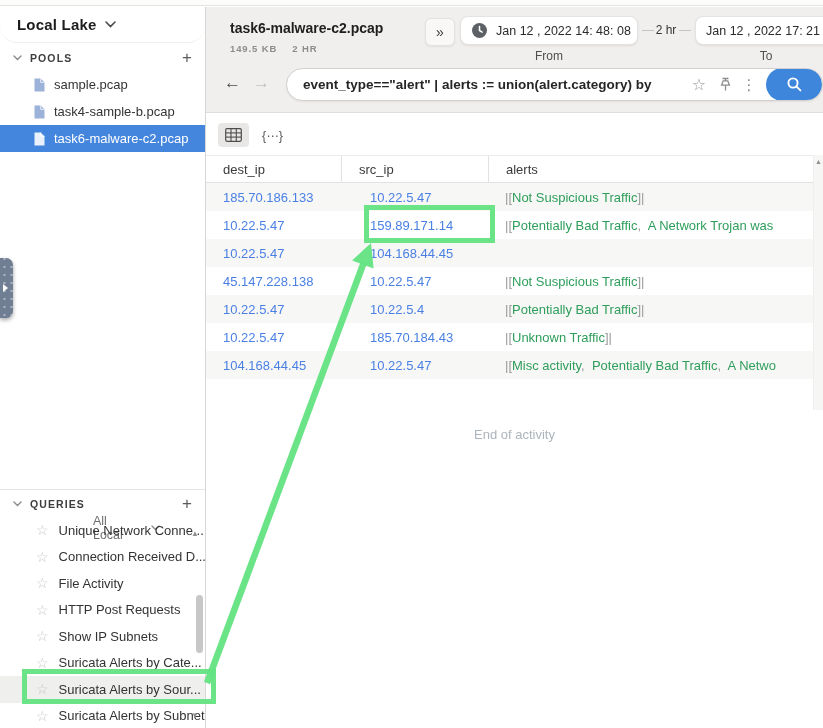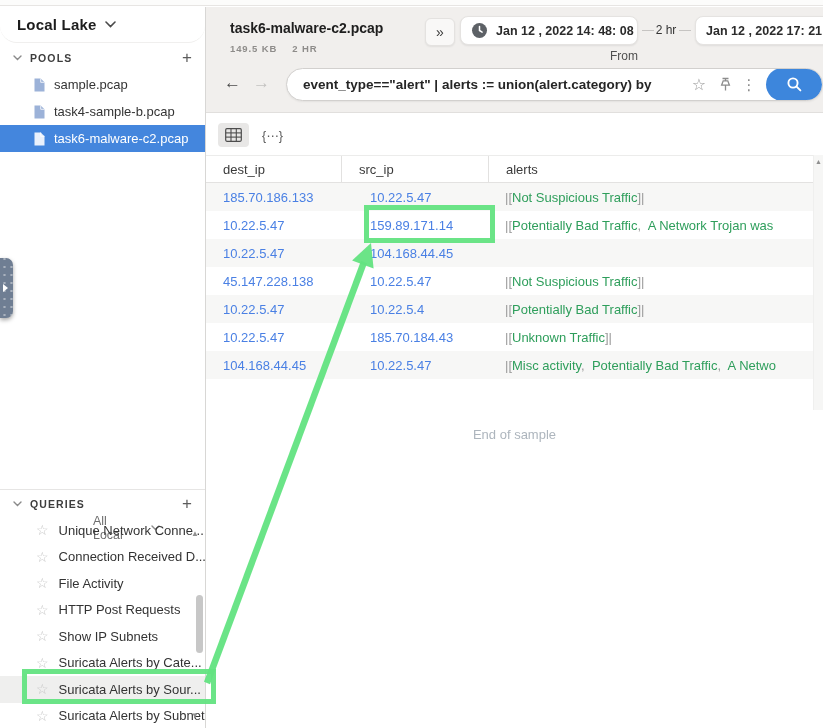--- a/index.html
+++ b/index.html
@@ -41,24 +41,24 @@
   .drawer-handle { position:absolute; left:0; top:258px; width:13px; height:60px; background:#6f7e93; border-radius:0 7px 7px 0; box-shadow:0 2px 4px rgba(0,0,0,.35); z-index:7; cursor:pointer;
     background-image:radial-gradient(circle, rgba(255,255,255,.4) 1px, transparent 1.3px); background-size:7px 8px; background-position:1px 5px; }
   .drawer-handle .tri { position:absolute; left:3px; top:50%; margin-top:-4px; width:0; height:0; border-left:5px solid #fff; border-top:4px solid transparent; border-bottom:4px solid transparent; }
 
   
   .main { position:absolute; top:7px; left:206px; right:0; bottom:0; }
   .topbar { position:absolute; top:0; left:0; right:0; height:106px; background:#f1efed; border-bottom:1px solid #e1dfdd; }
   .pool-title { position:absolute; left:24px; top:13px; font-size:14px; font-weight:700; color:#1e1e1e; }
   .pool-meta { position:absolute; left:24px; top:36px; display:flex; gap:15px; font-size:9.5px; font-weight:700; letter-spacing:.9px; color:#8e8c8a; }
   .expand-btn { position:absolute; left:219px; top:11px; width:30px; height:28px; background:#f9f8f7; border:1px solid #e4e2e0; border-radius:6px; box-shadow:0 1px 2px rgba(0,0,0,.07); display:flex; align-items:center; justify-content:center; font-size:14px; color:#3c3c3c; cursor:pointer; }
-  .date-chip { position:absolute; top:9px; height:29px; background:#fff; border:1px solid #e5e3e1; border-radius:8px; box-shadow:0 1px 2px rgba(0,0,0,.08); display:flex; align-items:center; padding:0 10px; gap:8px; font-size:12.5px; font-weight:700; color:#2b2b2b; white-space:nowrap; overflow:hidden; cursor:pointer; }
+  .date-chip { position:absolute; top:9px; height:29px; background:#fff; border:1px solid #e5e3e1; border-radius:8px; box-shadow:0 1px 2px rgba(0,0,0,.08); display:flex; align-items:center; padding:0 10px; gap:8px; font-size:12.5px; font-weight:400; color:#2b2b2b; white-space:nowrap; overflow:hidden; cursor:pointer; }
   .chip-from { left:254px; width:178px; }
   .chip-to { left:489px; width:166px; }
-  .range-label { position:absolute; top:42px; font-size:12px; color:#4f4f4f; text-align:right; }
+  .range-label { position:absolute; top:42px; font-size:12px; color:#4f4f4f; text-align:center; }
   .label-from { left:254px; width:178px; }
   .label-to { left:470px; width:180px; }
   .dash { position:absolute; top:23px; width:12px; height:1px; background:#c6c4c2; }
   .dash1 { left:436px; } .dash2 { left:473px; }
   .duration { position:absolute; left:446px; top:16px; width:28px; text-align:center; font-size:12px; color:#333; }
 
   .nav-arrow { position:absolute; top:67px; font-size:17px; line-height:1; cursor:pointer; }
   .nav-back { left:18px; color:#4a4a4a; }
   .nav-fwd { left:47px; color:#c3c2c0; }
   .search-pill { position:absolute; left:80px; top:61px; right:0; height:33px; background:#fff; border:1px solid #d2d0ce; border-radius:17px; box-shadow:0 1px 2px rgba(0,0,0,.06); display:flex; align-items:center; overflow:hidden; }
@@ -308,21 +308,21 @@
           <div class="td c-dest"><span class="ip">185.70.184.43</span></div>
           <div class="td c-alerts"><span class="al-gray">|[</span><span class="al-green">Unknown Traffic</span><span class="al-gray">]|</span></div>
         </div>
         <div class="t-row odd">
           <div class="td c-src"><span class="ip">104.168.44.45</span></div>
           <div class="td c-dest"><span class="ip">10.22.5.47</span></div>
           <div class="td c-alerts"><span class="al-gray">|[</span><span class="al-green">Misc activity</span><span class="al-gray">,&nbsp; </span><span class="al-green">Potentially Bad Traffic</span><span class="al-gray">,&nbsp; </span><span class="al-green">A Netwo</span></div>
         </div>
       </div>
 
-    <div class="end-msg">End of sample</div>
+    <div class="end-msg">End of activity</div>
 
     <div class="m-scroll">
       <span class="up">▲</span>
     </div>
   </div>
 </div>
 
 <svg class="annotation" width="823" height="728" viewBox="0 0 823 728">
   <rect x="366.5" y="207.5" width="126" height="33" fill="none" style="stroke:var(--annotation-green)" stroke-width="5" opacity="0.95"></rect>
   <rect x="24.5" y="671.5" width="189" height="30" fill="none" style="stroke:var(--annotation-green)" stroke-width="5" opacity="0.95"></rect>

